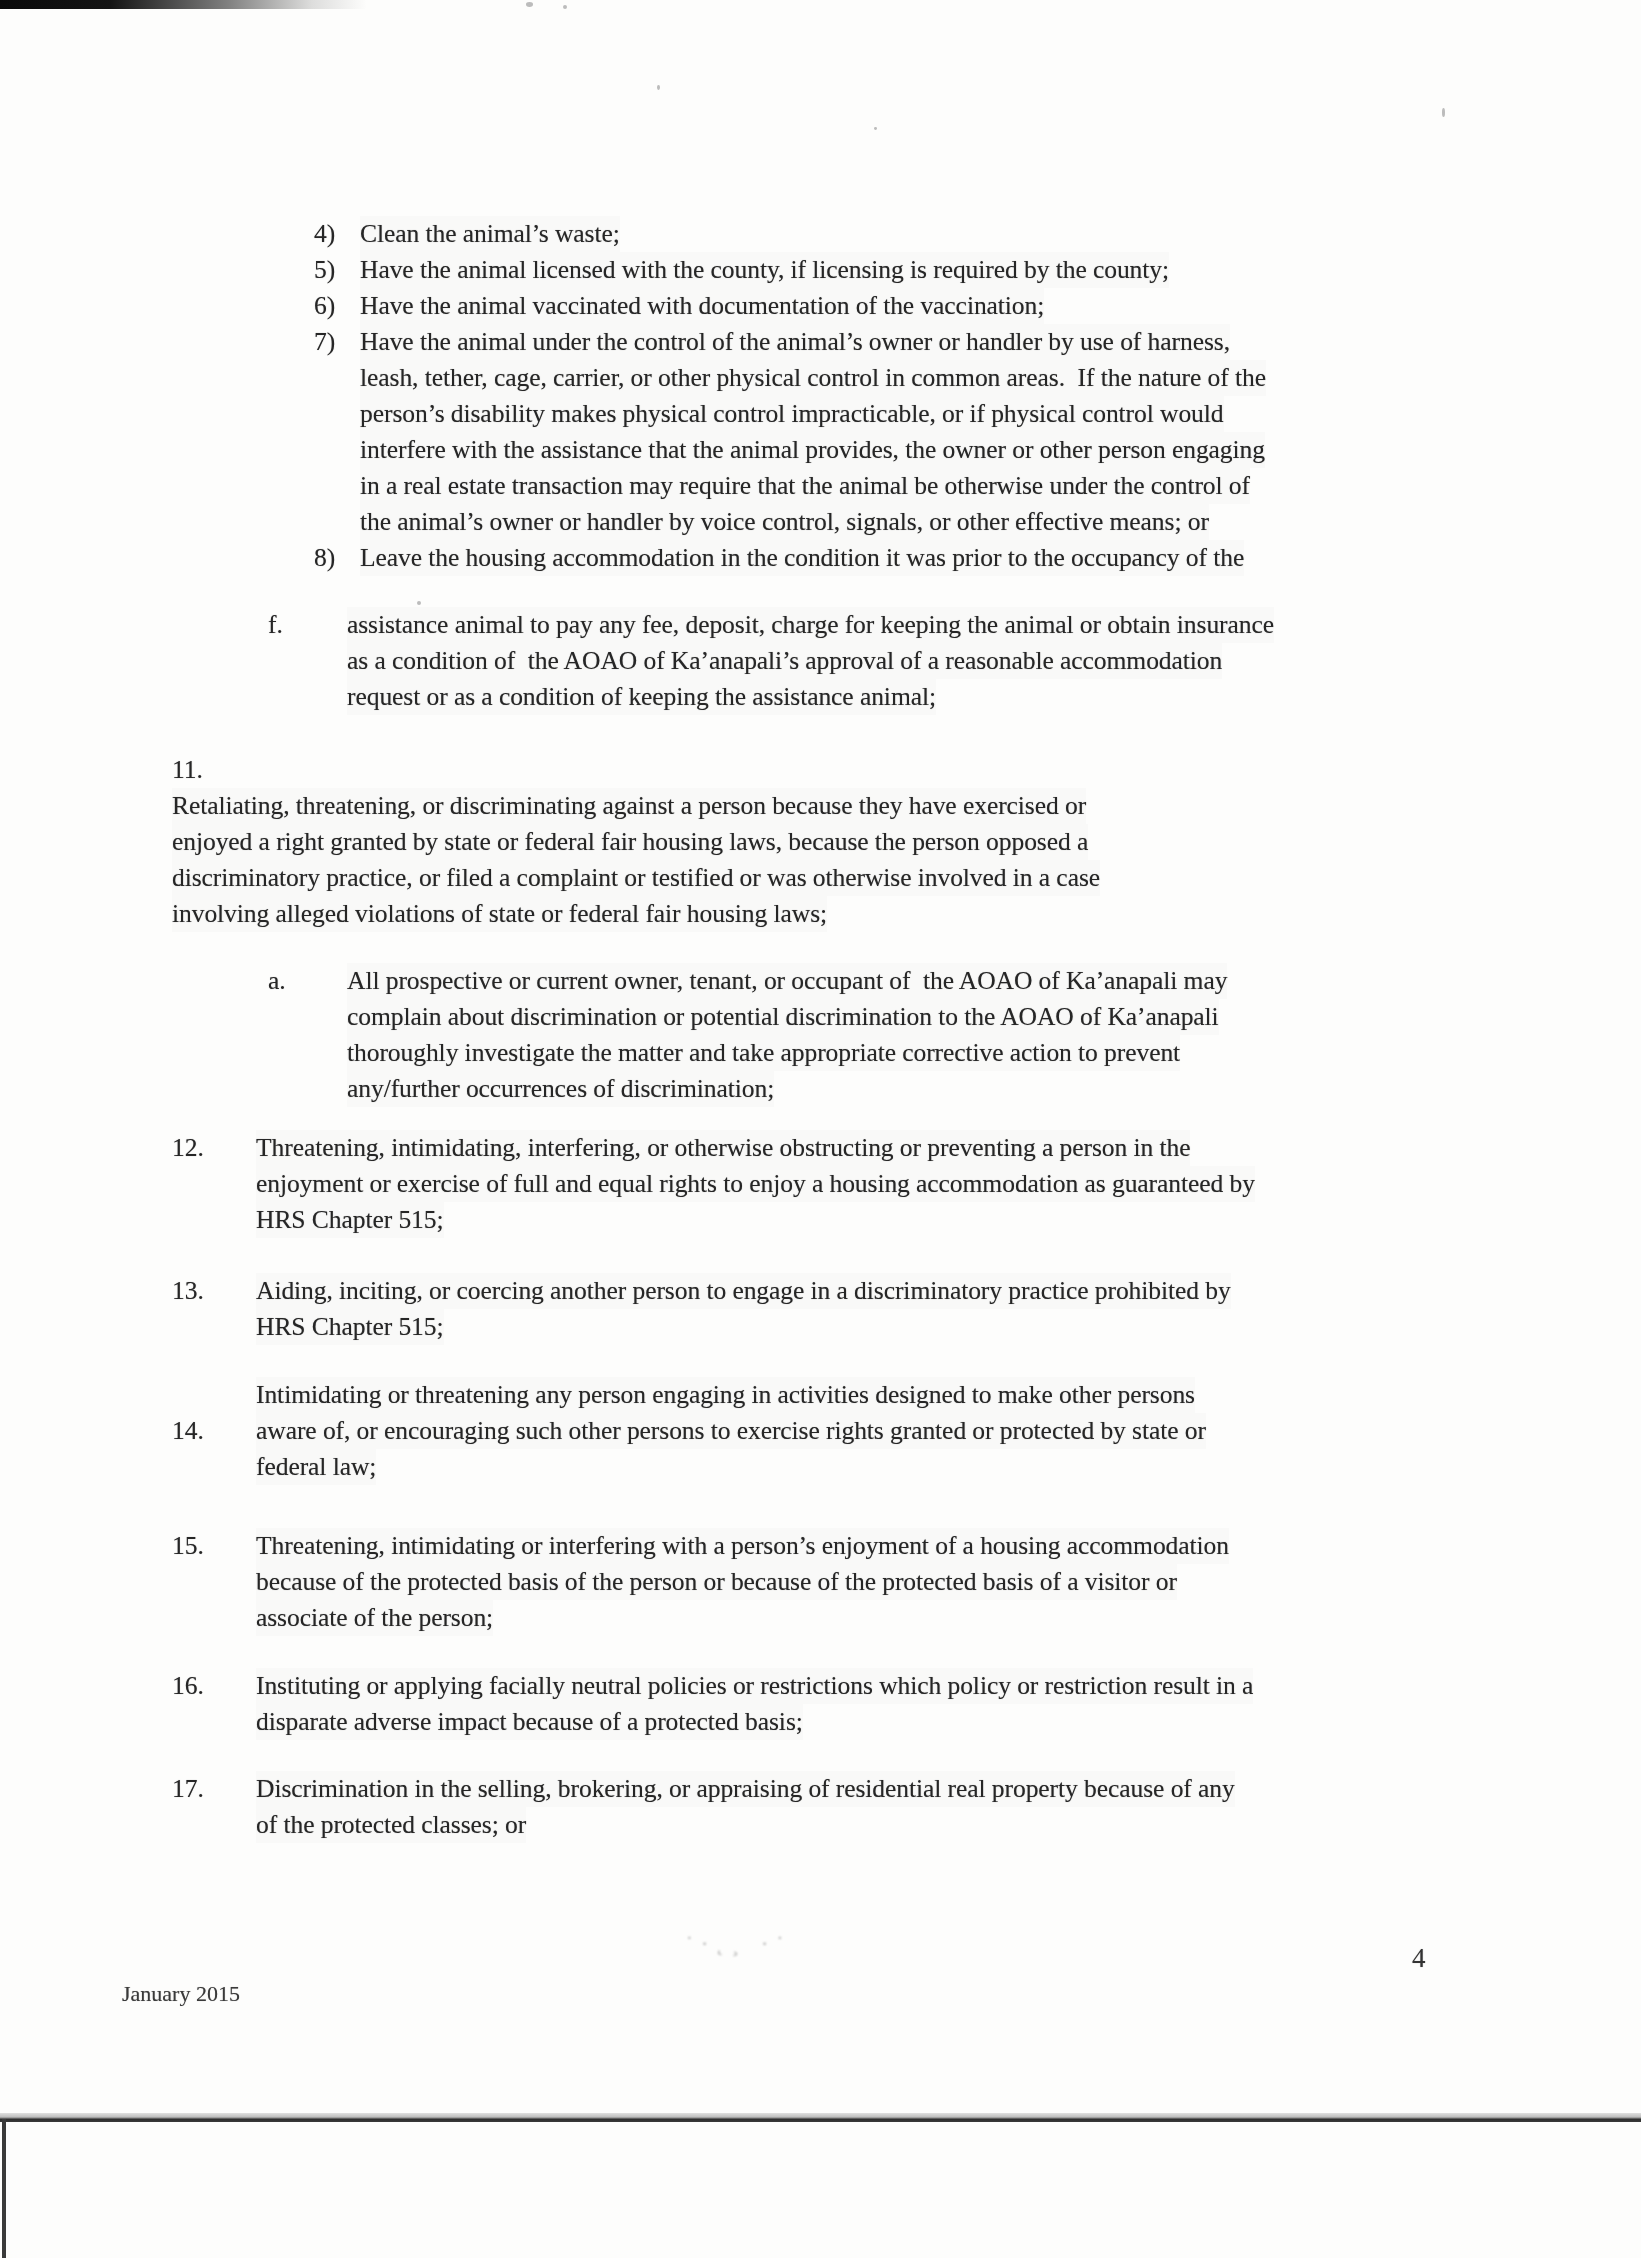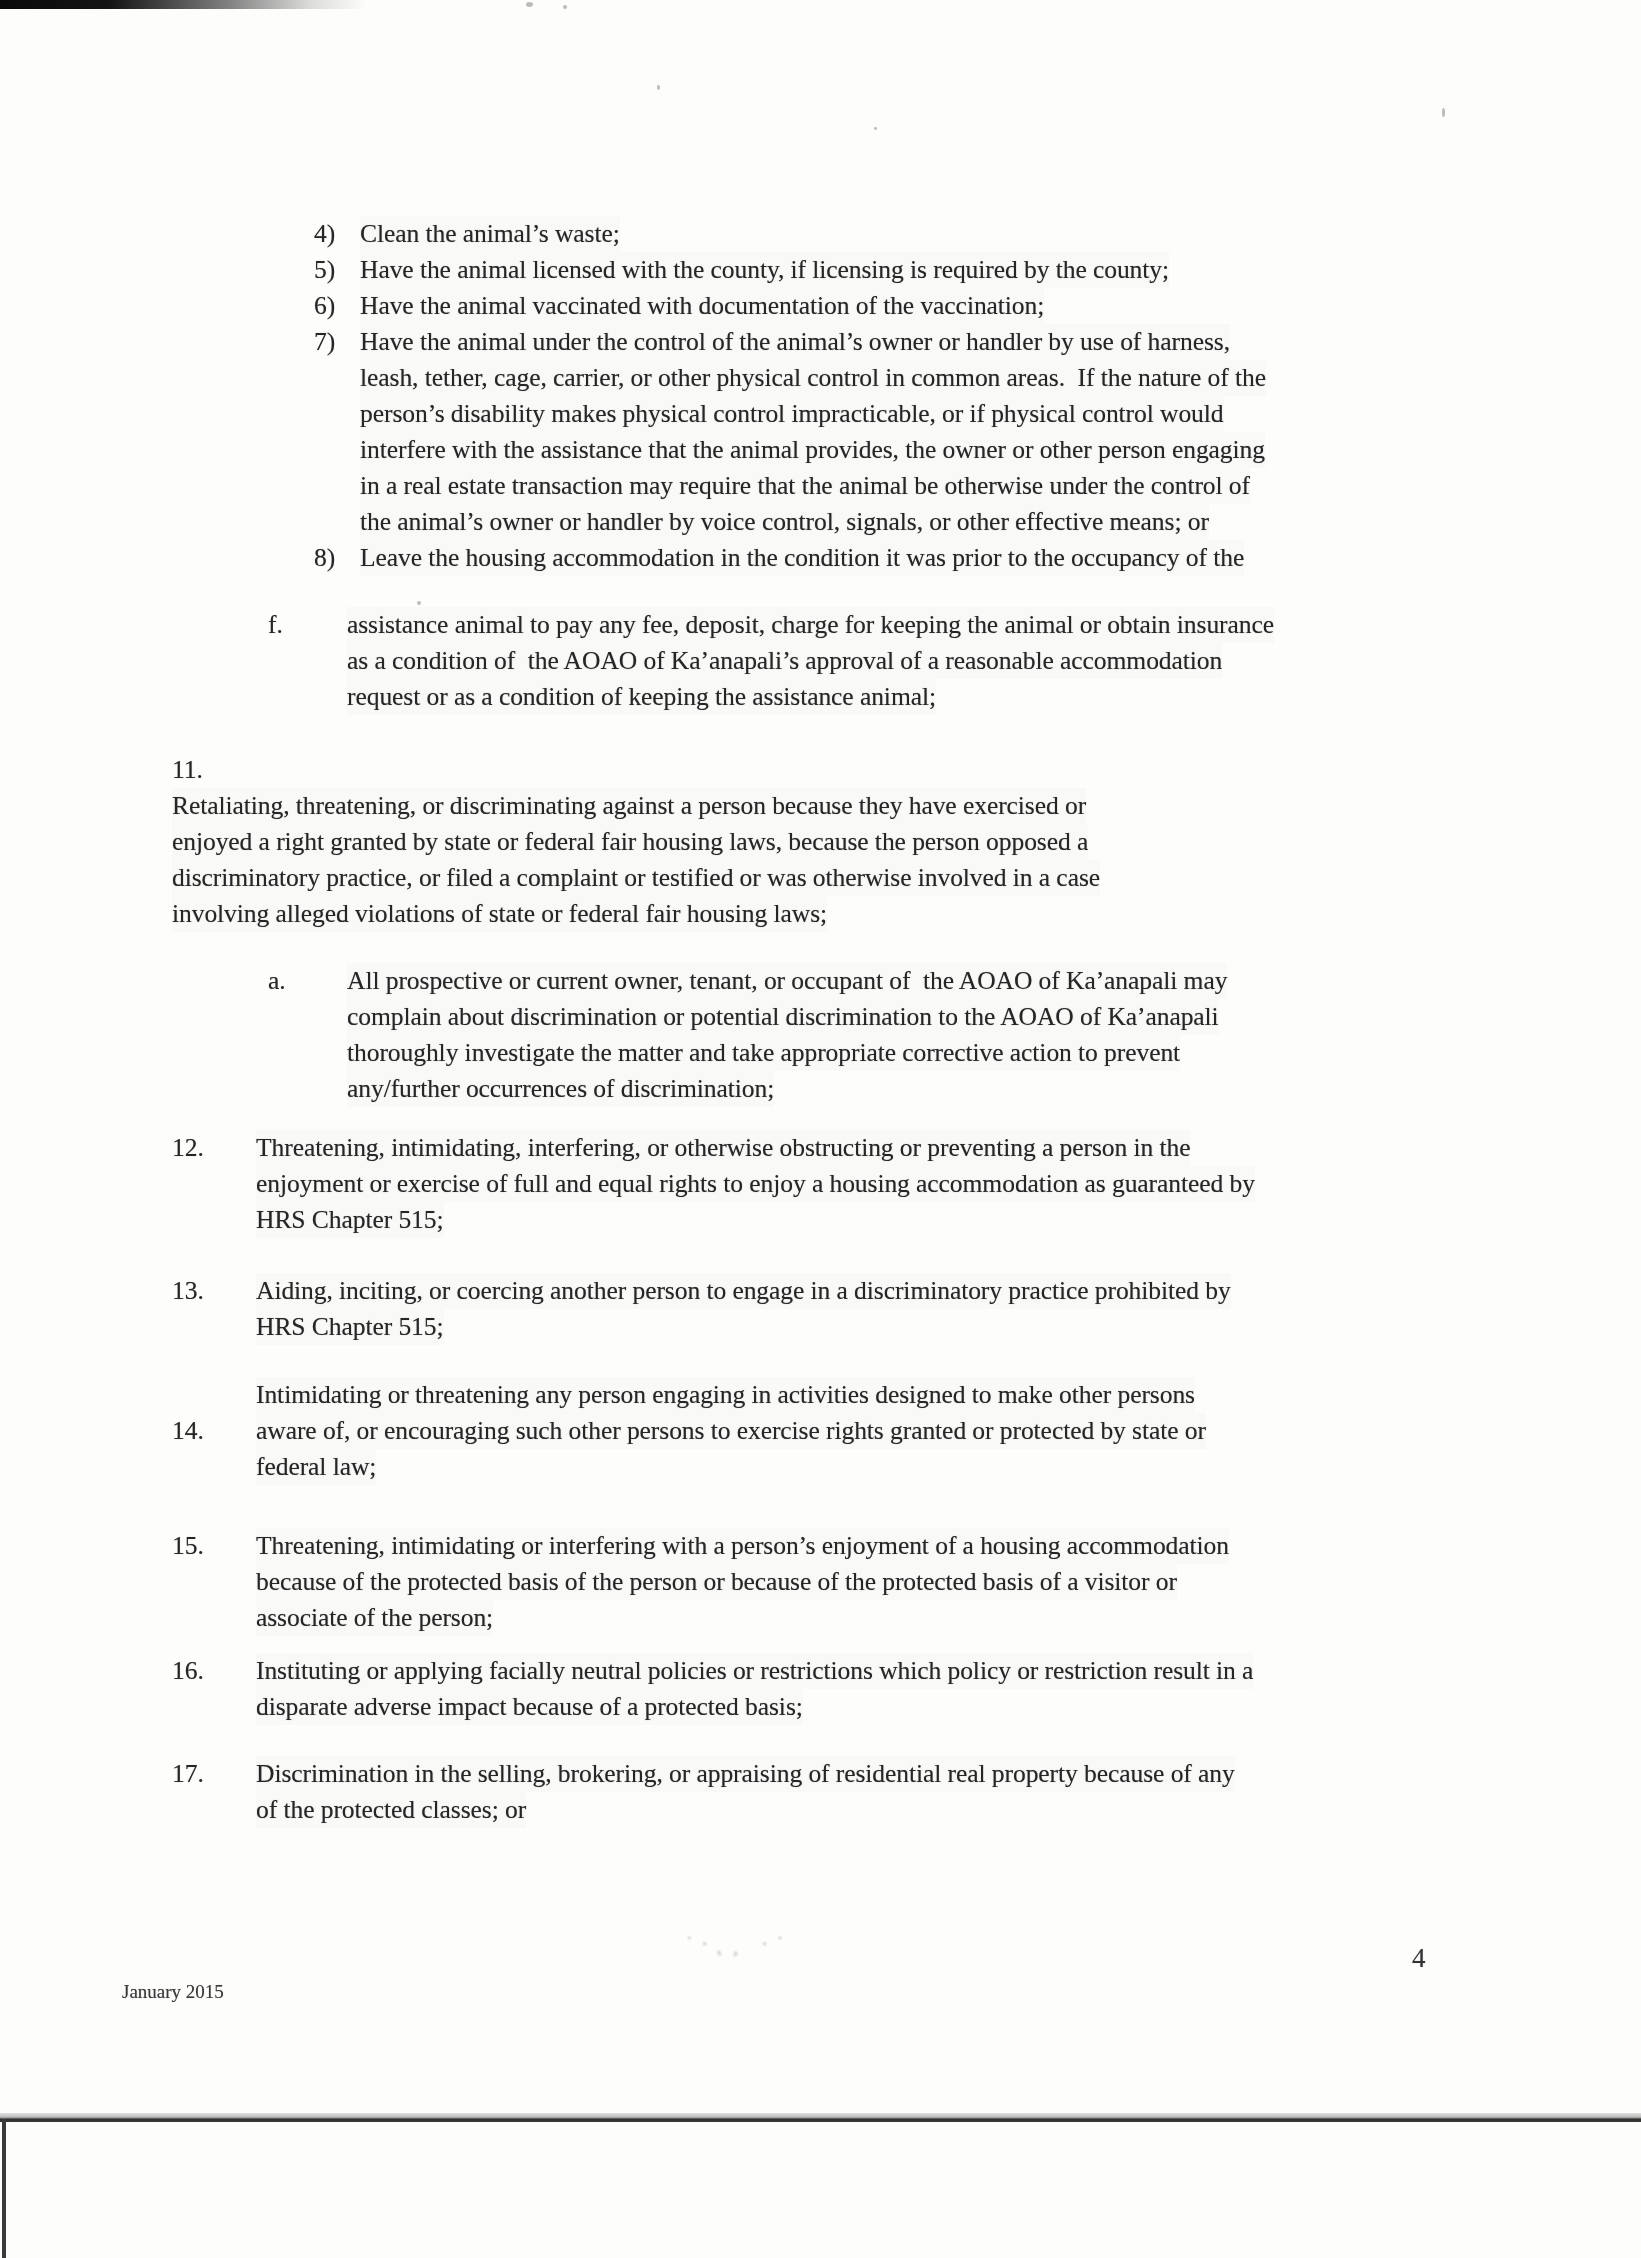--- a/index.html
+++ b/index.html
@@ -54,33 +54,33 @@
   .lett  { margin-left: 268px; }  .lett .marker { width: 79px; }
   .main  { margin-left: 172px; }  .main .marker { width: 84px; }
 
   .gap-f   { margin-top: 31px; }
   .gap-11  { margin-top: 37px; flex-direction: column; }
   .gap-a   { margin-top: 31px; }
   .gap-12  { margin-top: 23px; }
   .gap-13  { margin-top: 35px; }
   .gap-14  { margin-top: 32px; align-items: center; }
   .gap-15  { margin-top: 43px; }
-  .gap-16  { margin-top: 17px; }
+  .gap-16  { margin-top: 32px; }
   .gap-17  { margin-top: 31px; }
   .indent-first { margin-left: 8.7px; }
 
   
   .page-number {
     position: absolute; left: 1412px; top: 1943px;
     font-size: 27px; color: #333;
     text-shadow: 0 0 1px rgba(35,35,35,0.4);
   }
   .footer-date {
     position: absolute; left: 122px; top: 1981px;
-    font-size: 19px; color: #3a3a3a;
+    font-size: 22px; color: #3a3a3a;
     text-shadow: 0 0 0.8px rgba(35,35,35,0.45);
   }
 </style>
 </head>
 <body>
 
 <div class="page">
 
   <div class="scan-bar-top"></div>
   <div class="speck" style="left:526px; top:1.9px;  width:6.8px; height:4.8px;"></div>

